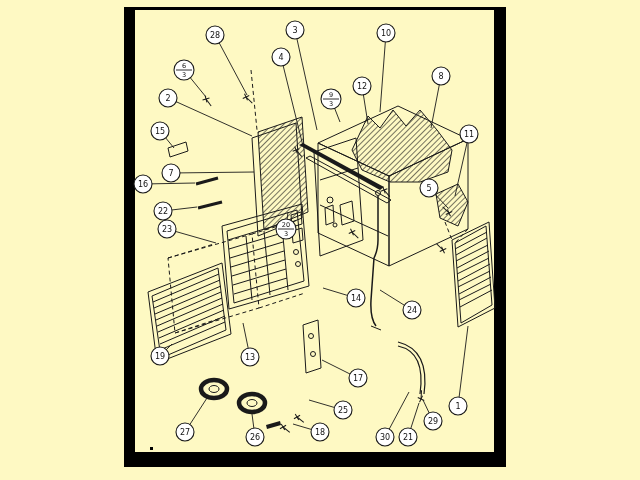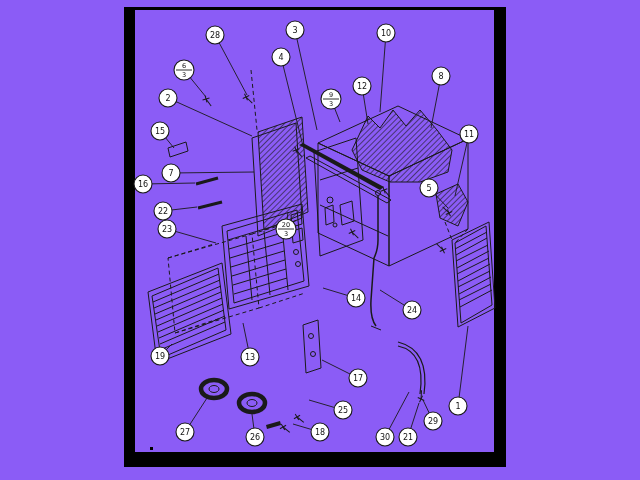--- a/index.html
+++ b/index.html
@@ -1,16 +1,16 @@
 <!DOCTYPE html>
 <html><head>
 <meta charset="utf-8">
 <style>
   html,body{margin:0;padding:0;background:#ffffff;}
-  .stage{position:relative;width:640px;height:480px;background:#8b5cf6;overflow:hidden;
+  .stage{position:relative;width:640px;height:480px;background:#fef9c3;overflow:hidden;
          font-family:"DejaVu Sans",sans-serif;}
   svg{position:absolute;left:0;top:0;}
   .art{stroke:#1a1a1a;fill:none;stroke-width:1;}
   .art .dashed{stroke-dasharray:4 3;}
   .callout line{stroke:#1a1a1a;stroke-width:0.9;}
   .callout circle{fill:#ffffff;stroke:#1a1a1a;stroke-width:1.1;}
   .callout text{font-family:"DejaVu Sans",sans-serif;font-size:8px;text-anchor:middle;
                 fill:#111;stroke:none;}
   .callout .sub{font-size:6.5px;}
 </style>

